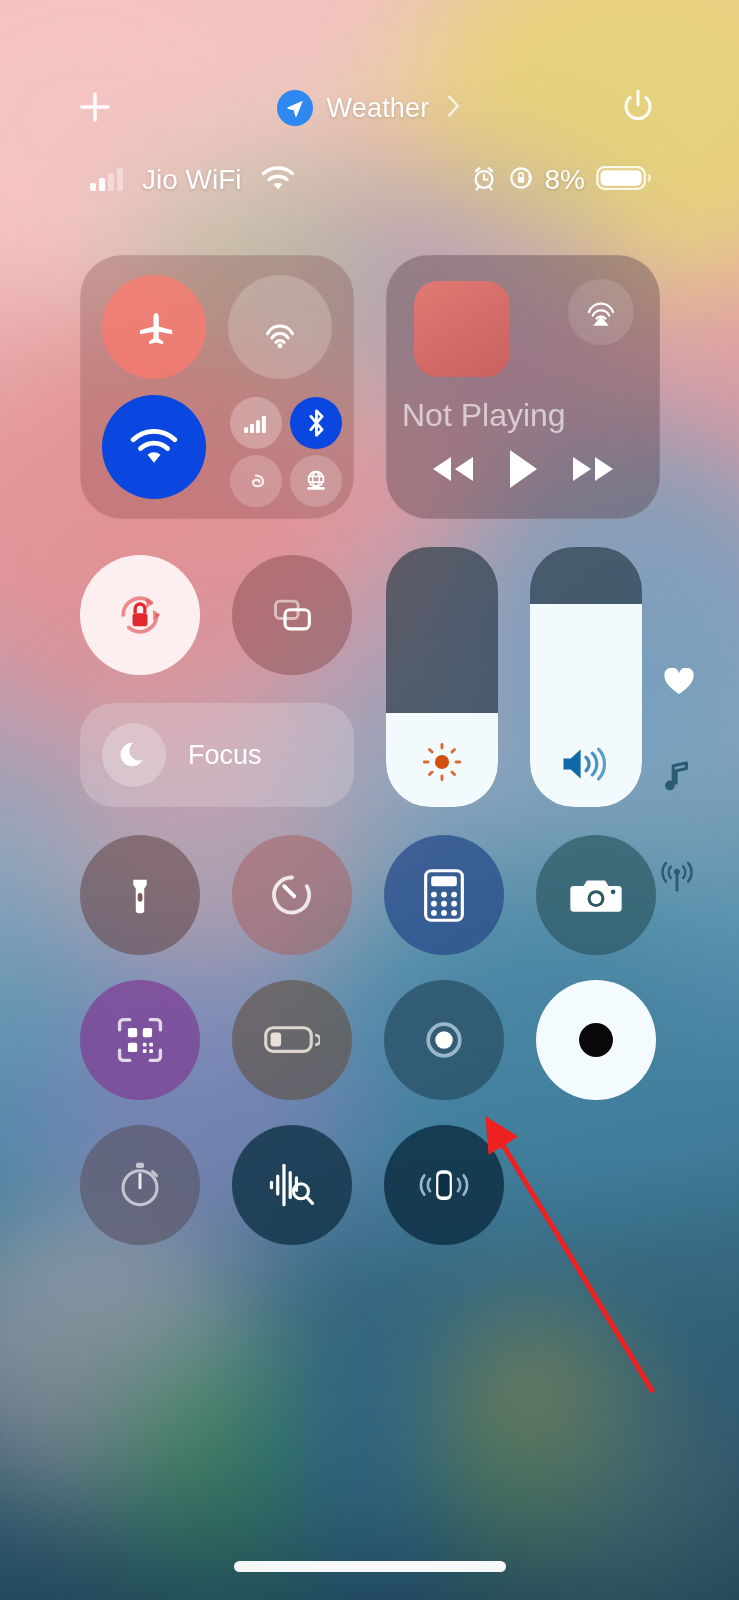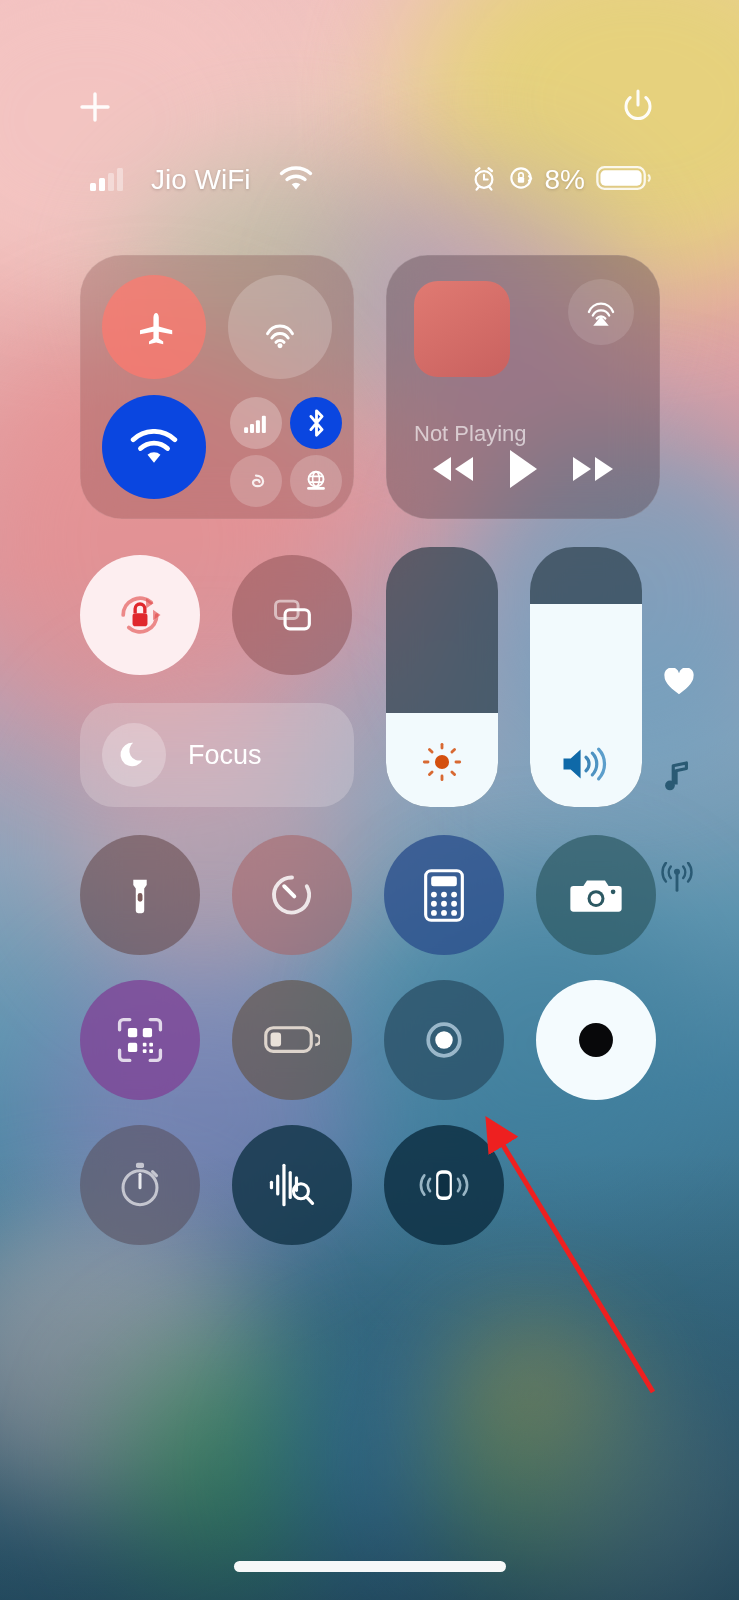--- a/index.html
+++ b/index.html
@@ -66,21 +66,21 @@
     flex:0 0 auto;
   }
   .weather-label{
     color:#fff;font-size:27px;letter-spacing:.2px;
     text-shadow:0 1px 3px rgba(60,40,40,.22);
   }
   .weather-chevron{margin-left:2px;opacity:.75;}
 
   
   .statusrow{position:absolute;left:0;right:0;top:164px;height:46px;}
-  .status-left{position:absolute;left:90px;top:0;display:flex;align-items:center;gap:28px;}
+  .status-left{position:absolute;left:90px;top:0;display:flex;align-items:center;gap:19px;}
   .status-right{position:absolute;right:85px;top:0;display:flex;align-items:center;gap:11px;}
   .carrier{color:#fff;font-size:28px;text-shadow:0 1px 3px rgba(70,50,50,.25);}
   .batt-pct{color:#fff;font-size:28px;text-shadow:0 1px 3px rgba(70,50,50,.25);}
   .bars{display:flex;align-items:flex-end;gap:3px;height:22px;}
   .bars i{display:block;width:6px;background:#fff;border-radius:1.5px;}
   .bars i:nth-child(1){height:8px;}
   .bars i:nth-child(2){height:13px;}
   .bars i:nth-child(3){height:18px;opacity:.38;}
   .bars i:nth-child(4){height:23px;opacity:.38;}
 
@@ -117,22 +117,22 @@
   .albumart{
     position:absolute;left:28px;top:26px;width:96px;height:96px;border-radius:24px;
     background:linear-gradient(150deg,#e07a72,#c9615f);
   }
   .airplay-btn{
     position:absolute;right:26px;top:24px;width:66px;height:66px;border-radius:50%;
     background:rgba(255,255,255,.12);
     display:flex;align-items:center;justify-content:center;
   }
   .nowplaying{
-    position:absolute;left:28px;top:142px;
-    color:rgba(255,255,255,.62);font-size:22px;margin-top:24px;
+    position:absolute;left:16px;top:142px;
+    color:rgba(255,255,255,.62);font-size:32px;
   }
   .transport{
     position:absolute;left:28px;right:28px;top:192px;
     display:flex;align-items:center;justify-content:space-around;
   }
   .tbtn{display:flex;align-items:center;justify-content:center;cursor:pointer;}
 
   
   .leftcol{width:274px;}
   .pairrow{display:flex;gap:32px;}
@@ -239,20 +239,33 @@
       </svg>
     </div>
     <div class="power-btn">
       <svg viewBox="0 0 42 42" width="42" height="42">
         <path d="M13.2 11.5 a12 12 0 1 0 15.6 0" stroke="#ffffff" stroke-width="3" fill="none" stroke-linecap="round" opacity=".95"></path>
         <path d="M21 5 V19" stroke="#ffffff" stroke-width="3" stroke-linecap="round" opacity=".95"></path>
       </svg>
     </div>
   </div>
 
+  <div class="weather-pill">
+    <span class="weather-dot">
+      <svg viewBox="0 0 24 24" width="22" height="22">
+        <path d="M20.5 4.2 L4.3 11.1 c-.9.4-.8 1.7.2 1.9 l6.2 1.4 1.4 6.2 c.2 1 1.5 1.1 1.9.2 z" fill="#ffffff"></path>
+      </svg>
+    </span>
+    <span class="weather-label">Weather</span>
+    <span class="weather-chevron">
+      <svg viewBox="0 0 20 30" width="17" height="26">
+        <path d="M5 4 L15 15 L5 26" stroke="#ffffff" stroke-width="3" fill="none" stroke-linecap="round" stroke-linejoin="round"></path>
+      </svg>
+    </span>
+  </div>
 
   <div class="statusrow">
     <div class="status-left">
       <span class="bars">
           <i></i>
           <i></i>
           <i></i>
           <i></i>
         </span>
       <span class="carrier">Jio WiFi</span>

